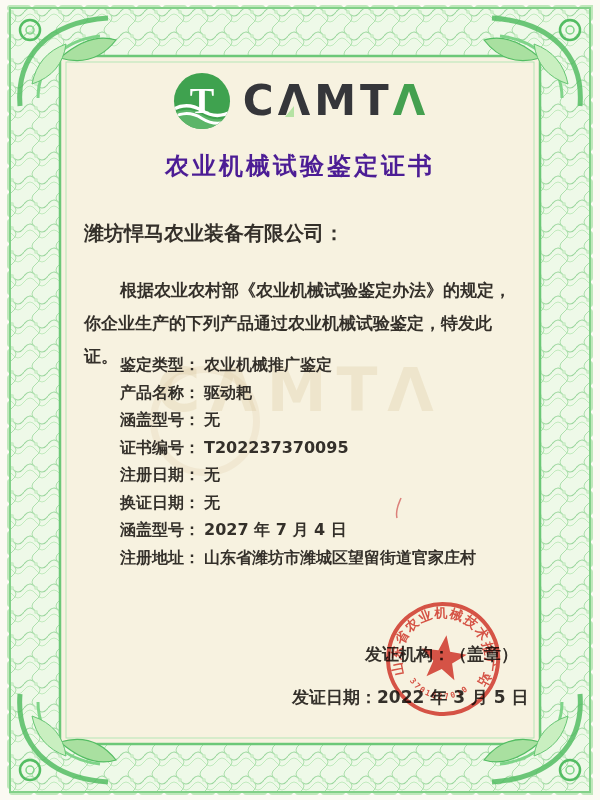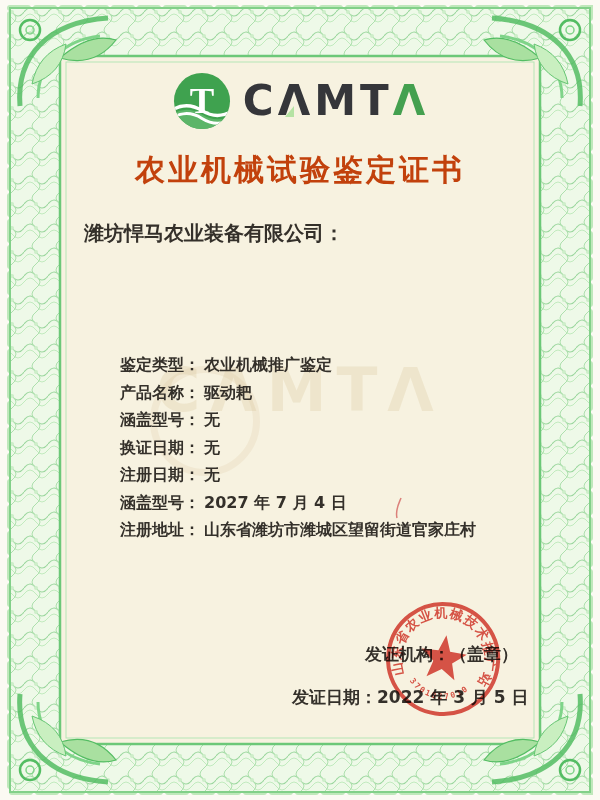--- a/index.html
+++ b/index.html
@@ -34,21 +34,21 @@
   }
   .wordmark .letter-green{color:#44a04f;}
   .wordmark .has-notch::after{
     content:"";position:absolute;left:9px;bottom:5px;
     border-left:9px solid transparent;border-bottom:11px solid #b5e3a3;
   }
   
   .title{
     position:absolute;left:0;top:150px;width:100%;margin:0;text-align:center;
     font-family:"Liberation Serif","DejaVu Serif",serif;
-    font-size:30px;font-weight:bold;letter-spacing:3px;color:#c2410c;z-index:3;
+    font-size:24px;font-weight:bold;letter-spacing:3px;color:#4c1d95;z-index:3;
   }
   .salutation{
     position:absolute;left:84px;top:220px;font-size:20px;font-weight:bold;z-index:3;
   }
   .intro{
     position:absolute;left:84px;top:274px;width:440px;margin:0;
     font-size:17px;line-height:33px;font-weight:bold;text-indent:36px;z-index:3;
   }
   
   .fields{position:absolute;left:120px;top:351px;z-index:3;}
@@ -128,36 +128,40 @@
       <span class="letter">M</span>
       <span class="letter">T</span>
       <span class="letter letter-green">Λ</span>
     </div>
   </div>
 
   <h1 class="title">农业机械试验鉴定证书</h1>
 
   <div class="salutation">潍坊悍马农业装备有限公司：</div>
 
+  <p class="intro">根据农业农村部《农业机械试验鉴定办法》的规定，你企业生产的下列产品通过农业机械试验鉴定，特发此证。</p>
 
   <div class="fields">
     <div class="field-row">
       <span class="label">鉴定类型：</span><span class="value">农业机械推广鉴定</span>
     </div>
     <div class="field-row">
       <span class="label">产品名称：</span><span class="value">驱动耙</span>
     </div>
     <div class="field-row">
       <span class="label">涵盖型号：</span><span class="value">无</span>
     </div>
     <div class="field-row">
-      <span class="label">换证日期：</span><span class="value">无</span>
+      <span class="label">证书编号：</span><span class="value">T202237370095</span>
     </div>
     <div class="field-row">
       <span class="label">注册日期：</span><span class="value">无</span>
+    </div>
+    <div class="field-row">
+      <span class="label">换证日期：</span><span class="value">无</span>
     </div>
     <div class="field-row">
       <span class="label">涵盖型号：</span><span class="value">2027 年 7 月 4 日</span>
     </div>
     <div class="field-row">
       <span class="label">注册地址：</span><span class="value">山东省潍坊市潍城区望留街道官家庄村</span>
     </div>
   </div>
 
   <div class="issuer-line">

